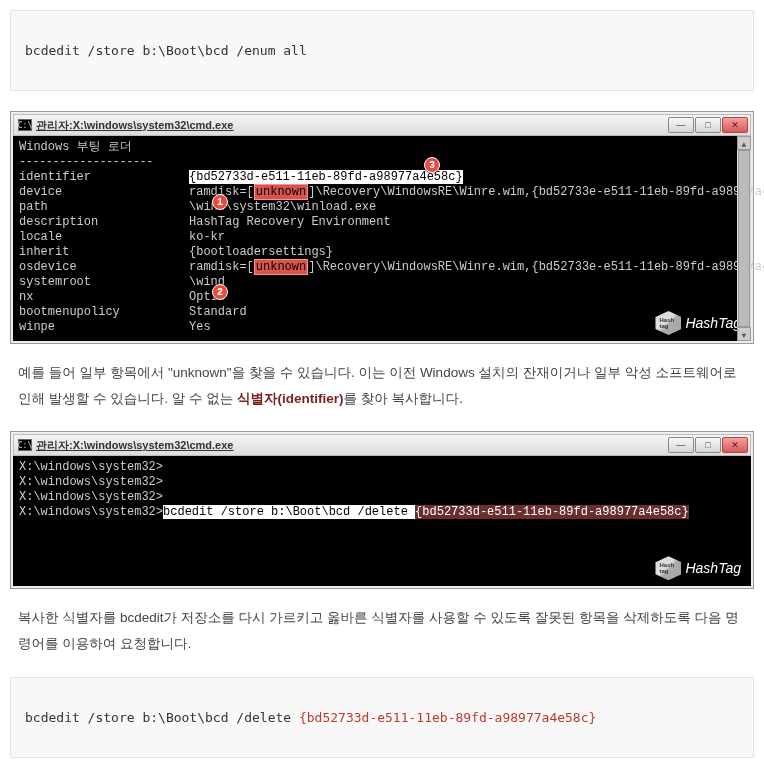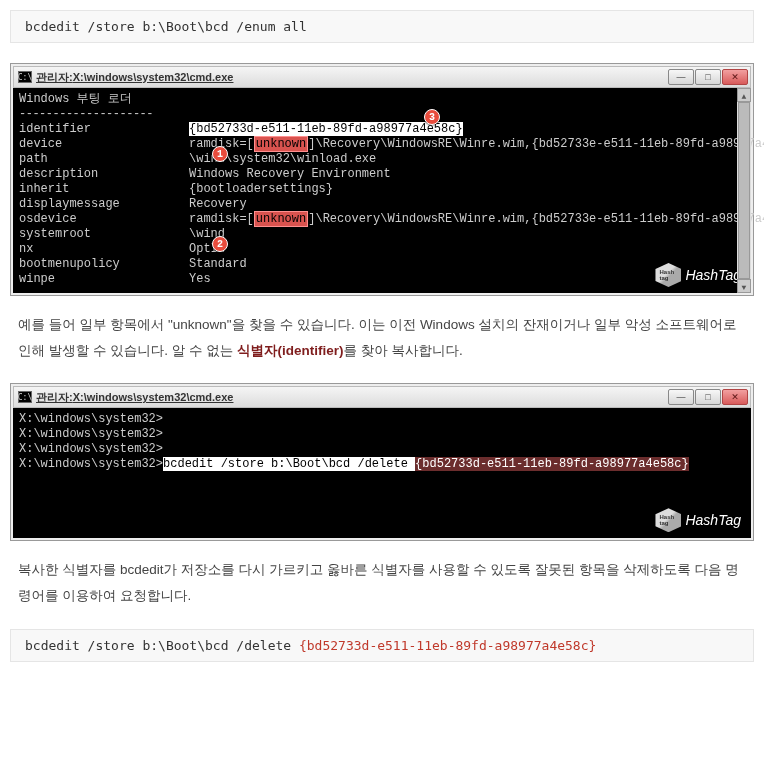--- a/index.html
+++ b/index.html
@@ -1,17 +1,17 @@
 <!DOCTYPE html>
 <html><head>
 <meta charset="utf-8">
 <style>
   * { margin:0; padding:0; box-sizing:border-box; }
   body { font-family:"Malgun Gothic","맑은 고딕",Arial,sans-serif; background:#fff; width:764px; padding:0 10px; color:#333; font-size:13px; }
-  .codebox { border:1px solid #e5e5e5; background:#f8f8f8; padding:8px 14px; margin:10px 0 20px 0; font-family:"Malgun Gothic",Consolas,monospace; font-size:13px; color:#333; }
+  .codebox { border:1px solid #e5e5e5; background:#f8f8f8; padding:32px 14px; margin:10px 0 20px 0; font-family:"Malgun Gothic",Consolas,monospace; font-size:13px; color:#333; }
   .codebox .red { color:#c0392b; }
   .para { line-height:1.9; margin:16px 8px 20px 8px; font-size:13.5px; color:#444; }
   .para strong { color:#7f1d1d; }
 
   .cmdwin { border:1px solid #999; background:#eee; margin:6px 0 12px 0; padding:2px; }
   .titlebar { display:flex; align-items:center; background:linear-gradient(#f5f5f5,#dcdcdc); height:22px; border:1px solid #bbb; font-size:11px; padding:0 2px 0 4px; }
   .titlebar .ico { width:14px; height:12px; background:#000; margin-right:4px; display:flex; align-items:center; justify-content:center; font-size:8px; color:#ccc; font-family:monospace; border:1px solid #666; }
   .titlebar .ttl { flex:0 0 auto; color:#333; font-weight:bold;text-decoration:underline; }
   .titlebar .spacer { flex:1; }
   .titlebar .winbtns { display:flex; gap:0; }
@@ -51,23 +51,23 @@
       <div class="wbtn">□</div>
       <div class="wbtn close">✕</div>
     </div>
   </div>
   <div class="term" style="min-height:200px;padding-right:7px;">
     <div class="row">Windows 부팅 로더</div>
     <div class="row dashrow">--------------------</div>
     <div class="row"><span style="display:inline-block;width:170px">identifier</span><span class="sel">{bd52733d-e511-11eb-89fd-a98977a4e58c}</span></div>
     <div class="row"><span style="display:inline-block;width:170px">device</span><span>ramdisk=[</span><span class="unk">unknown</span><span>]\Recovery\WindowsRE\Winre.wim,{bd52733e-e511-11eb-89fd-a98977a4e58c}</span></div>
     <div class="row"><span style="display:inline-block;width:170px">path</span><span>\wind</span><span>\system32\winload.exe</span></div>
-    <div class="row"><span style="display:inline-block;width:170px">description</span><span>Windows Recovery Environment</span></div>
+    <div class="row"><span style="display:inline-block;width:170px">description</span><span>HashTag Recovery Environment</span></div>
+    <div class="row"><span style="display:inline-block;width:170px">locale</span><span>ko-kr</span></div>
     <div class="row"><span style="display:inline-block;width:170px">inherit</span><span>{bootloadersettings}</span></div>
-    <div class="row"><span style="display:inline-block;width:170px">displaymessage</span><span>Recovery</span></div>
     <div class="row"><span style="display:inline-block;width:170px">osdevice</span><span>ramdisk=[</span><span class="unk">unknown</span><span>]\Recovery\WindowsRE\Winre.wim,{bd52733e-e511-11eb-89fd-a98977a4e58c}</span></div>
     <div class="row"><span style="display:inline-block;width:170px">systemroot</span><span>\wind</span></div>
     <div class="row"><span style="display:inline-block;width:170px">nx</span><span>OptIn</span></div>
     <div class="row"><span style="display:inline-block;width:170px">bootmenupolicy</span><span>Standard</span></div>
     <div class="row"><span style="display:inline-block;width:170px">winpe</span><span>Yes</span></div>
 
     <div class="badge" style="top:58px;left:199px;">1</div>
     <div class="badge" style="top:148px;left:199px;">2</div>
     <div class="badge" style="top:21px;left:411px;">3</div>
 

